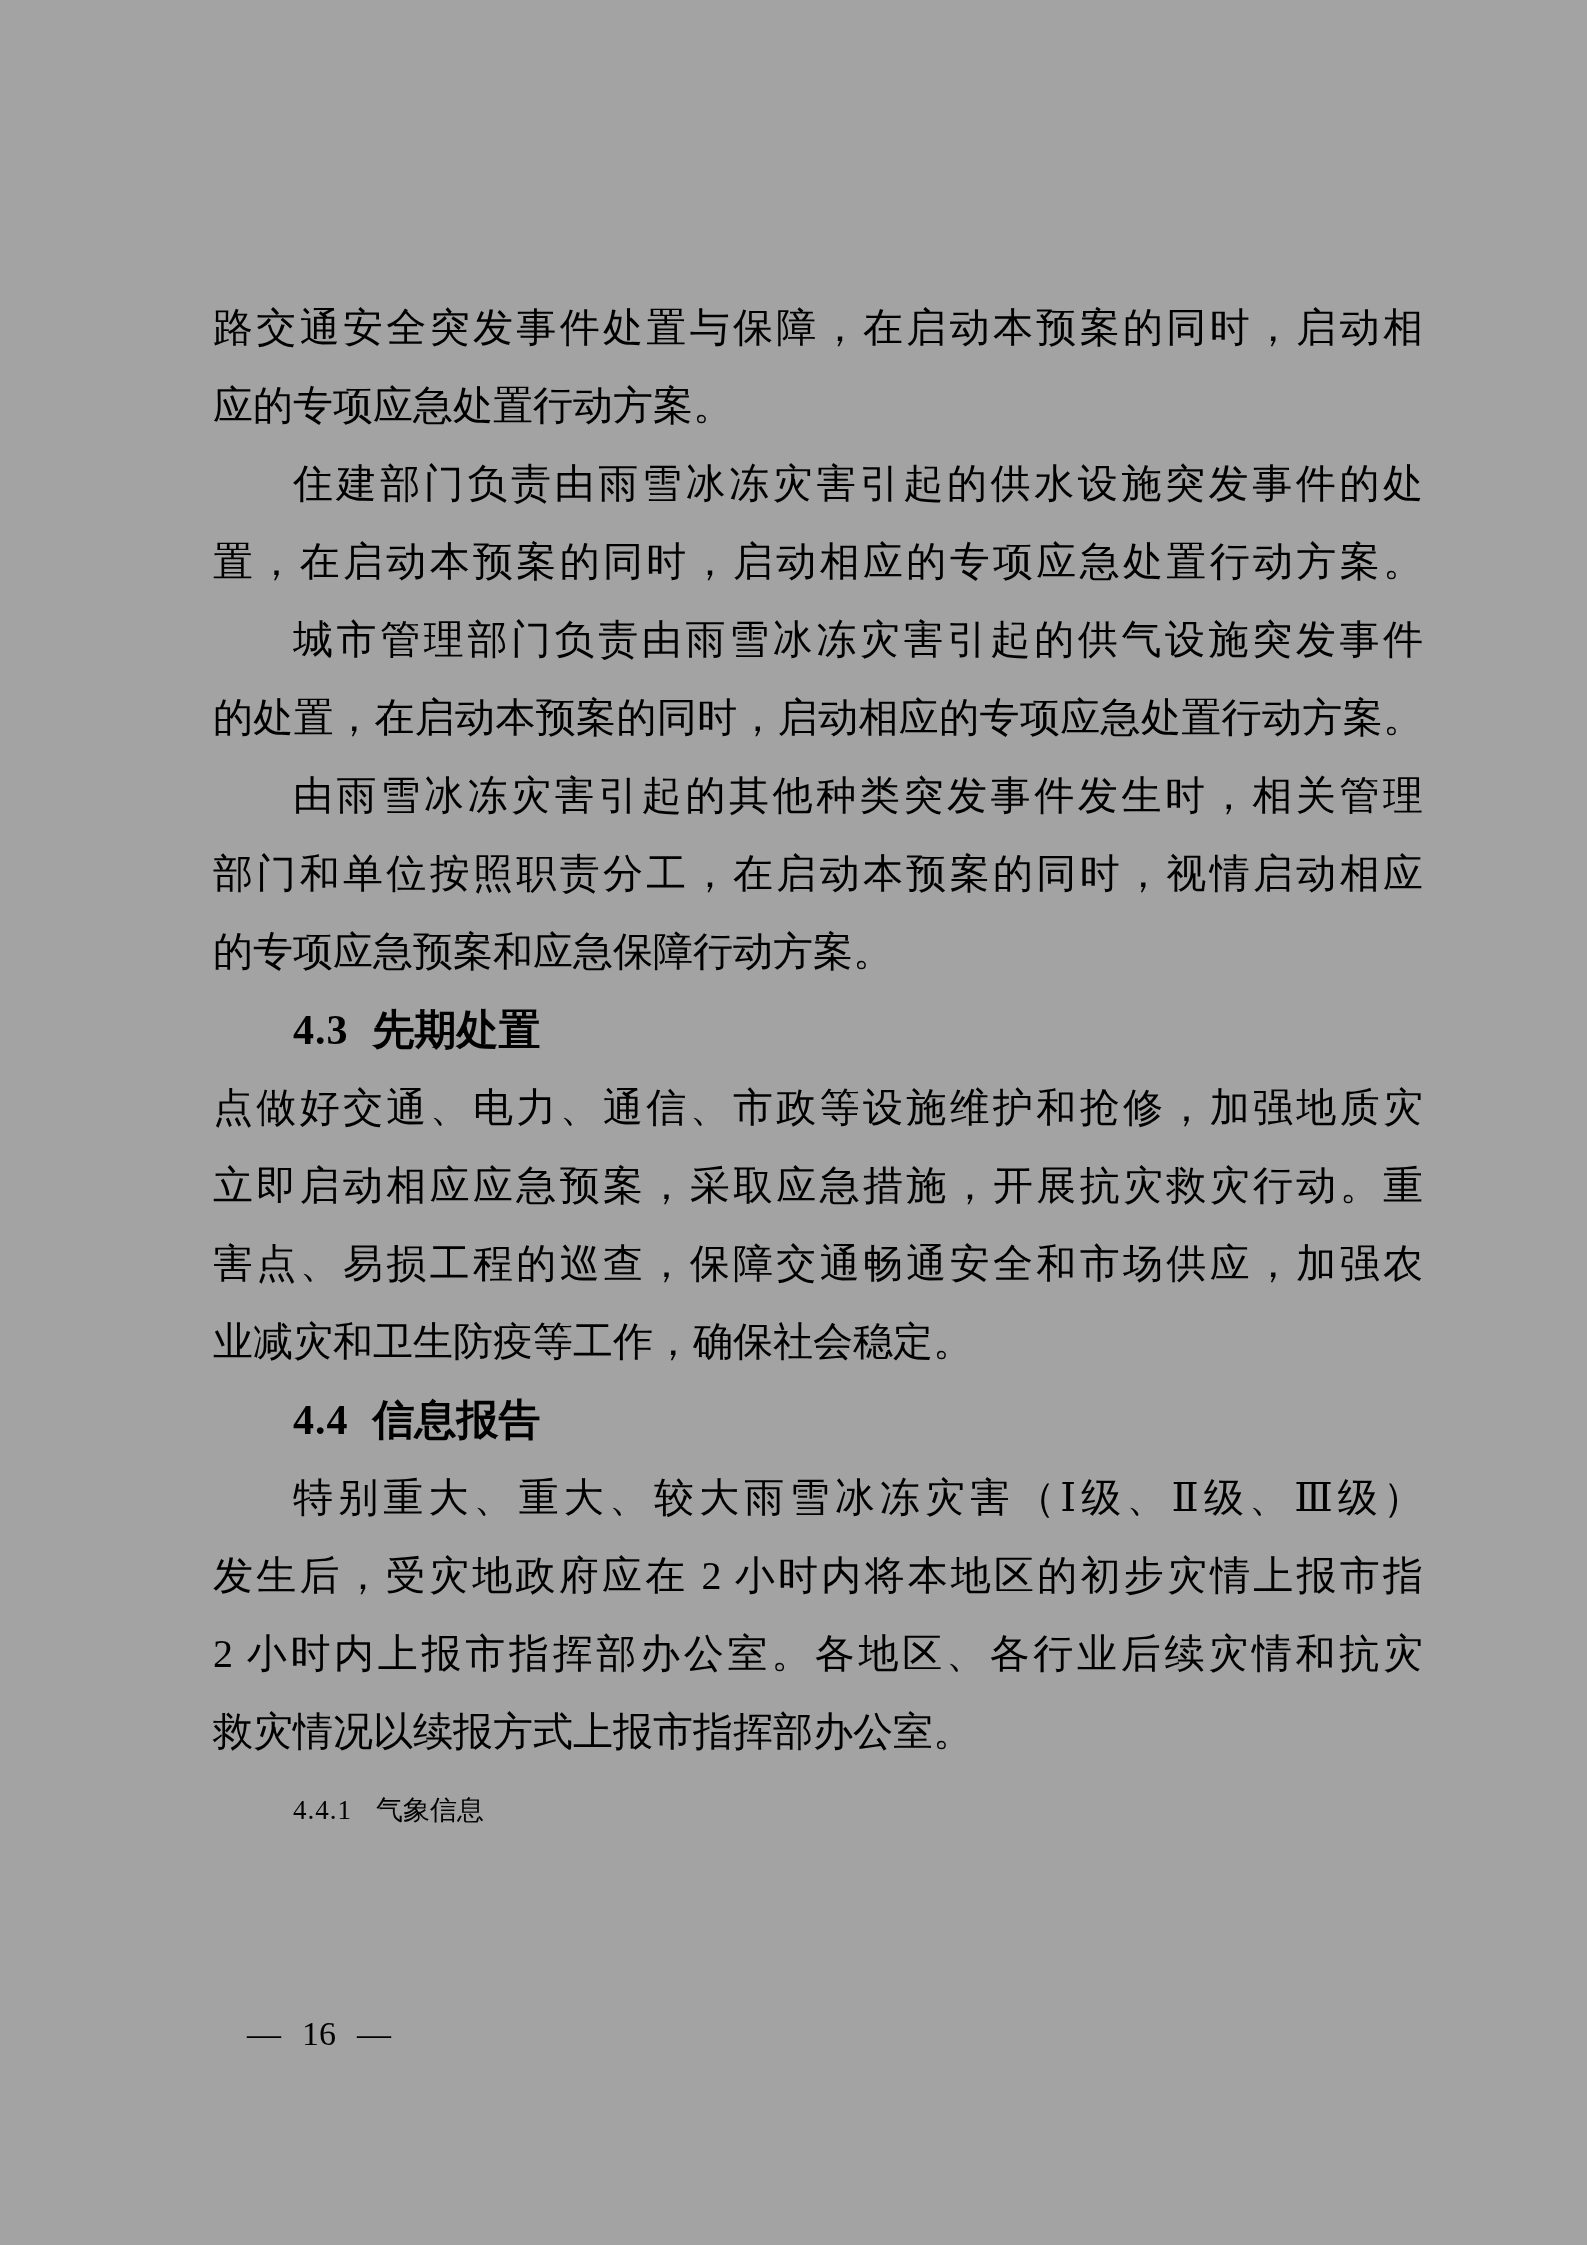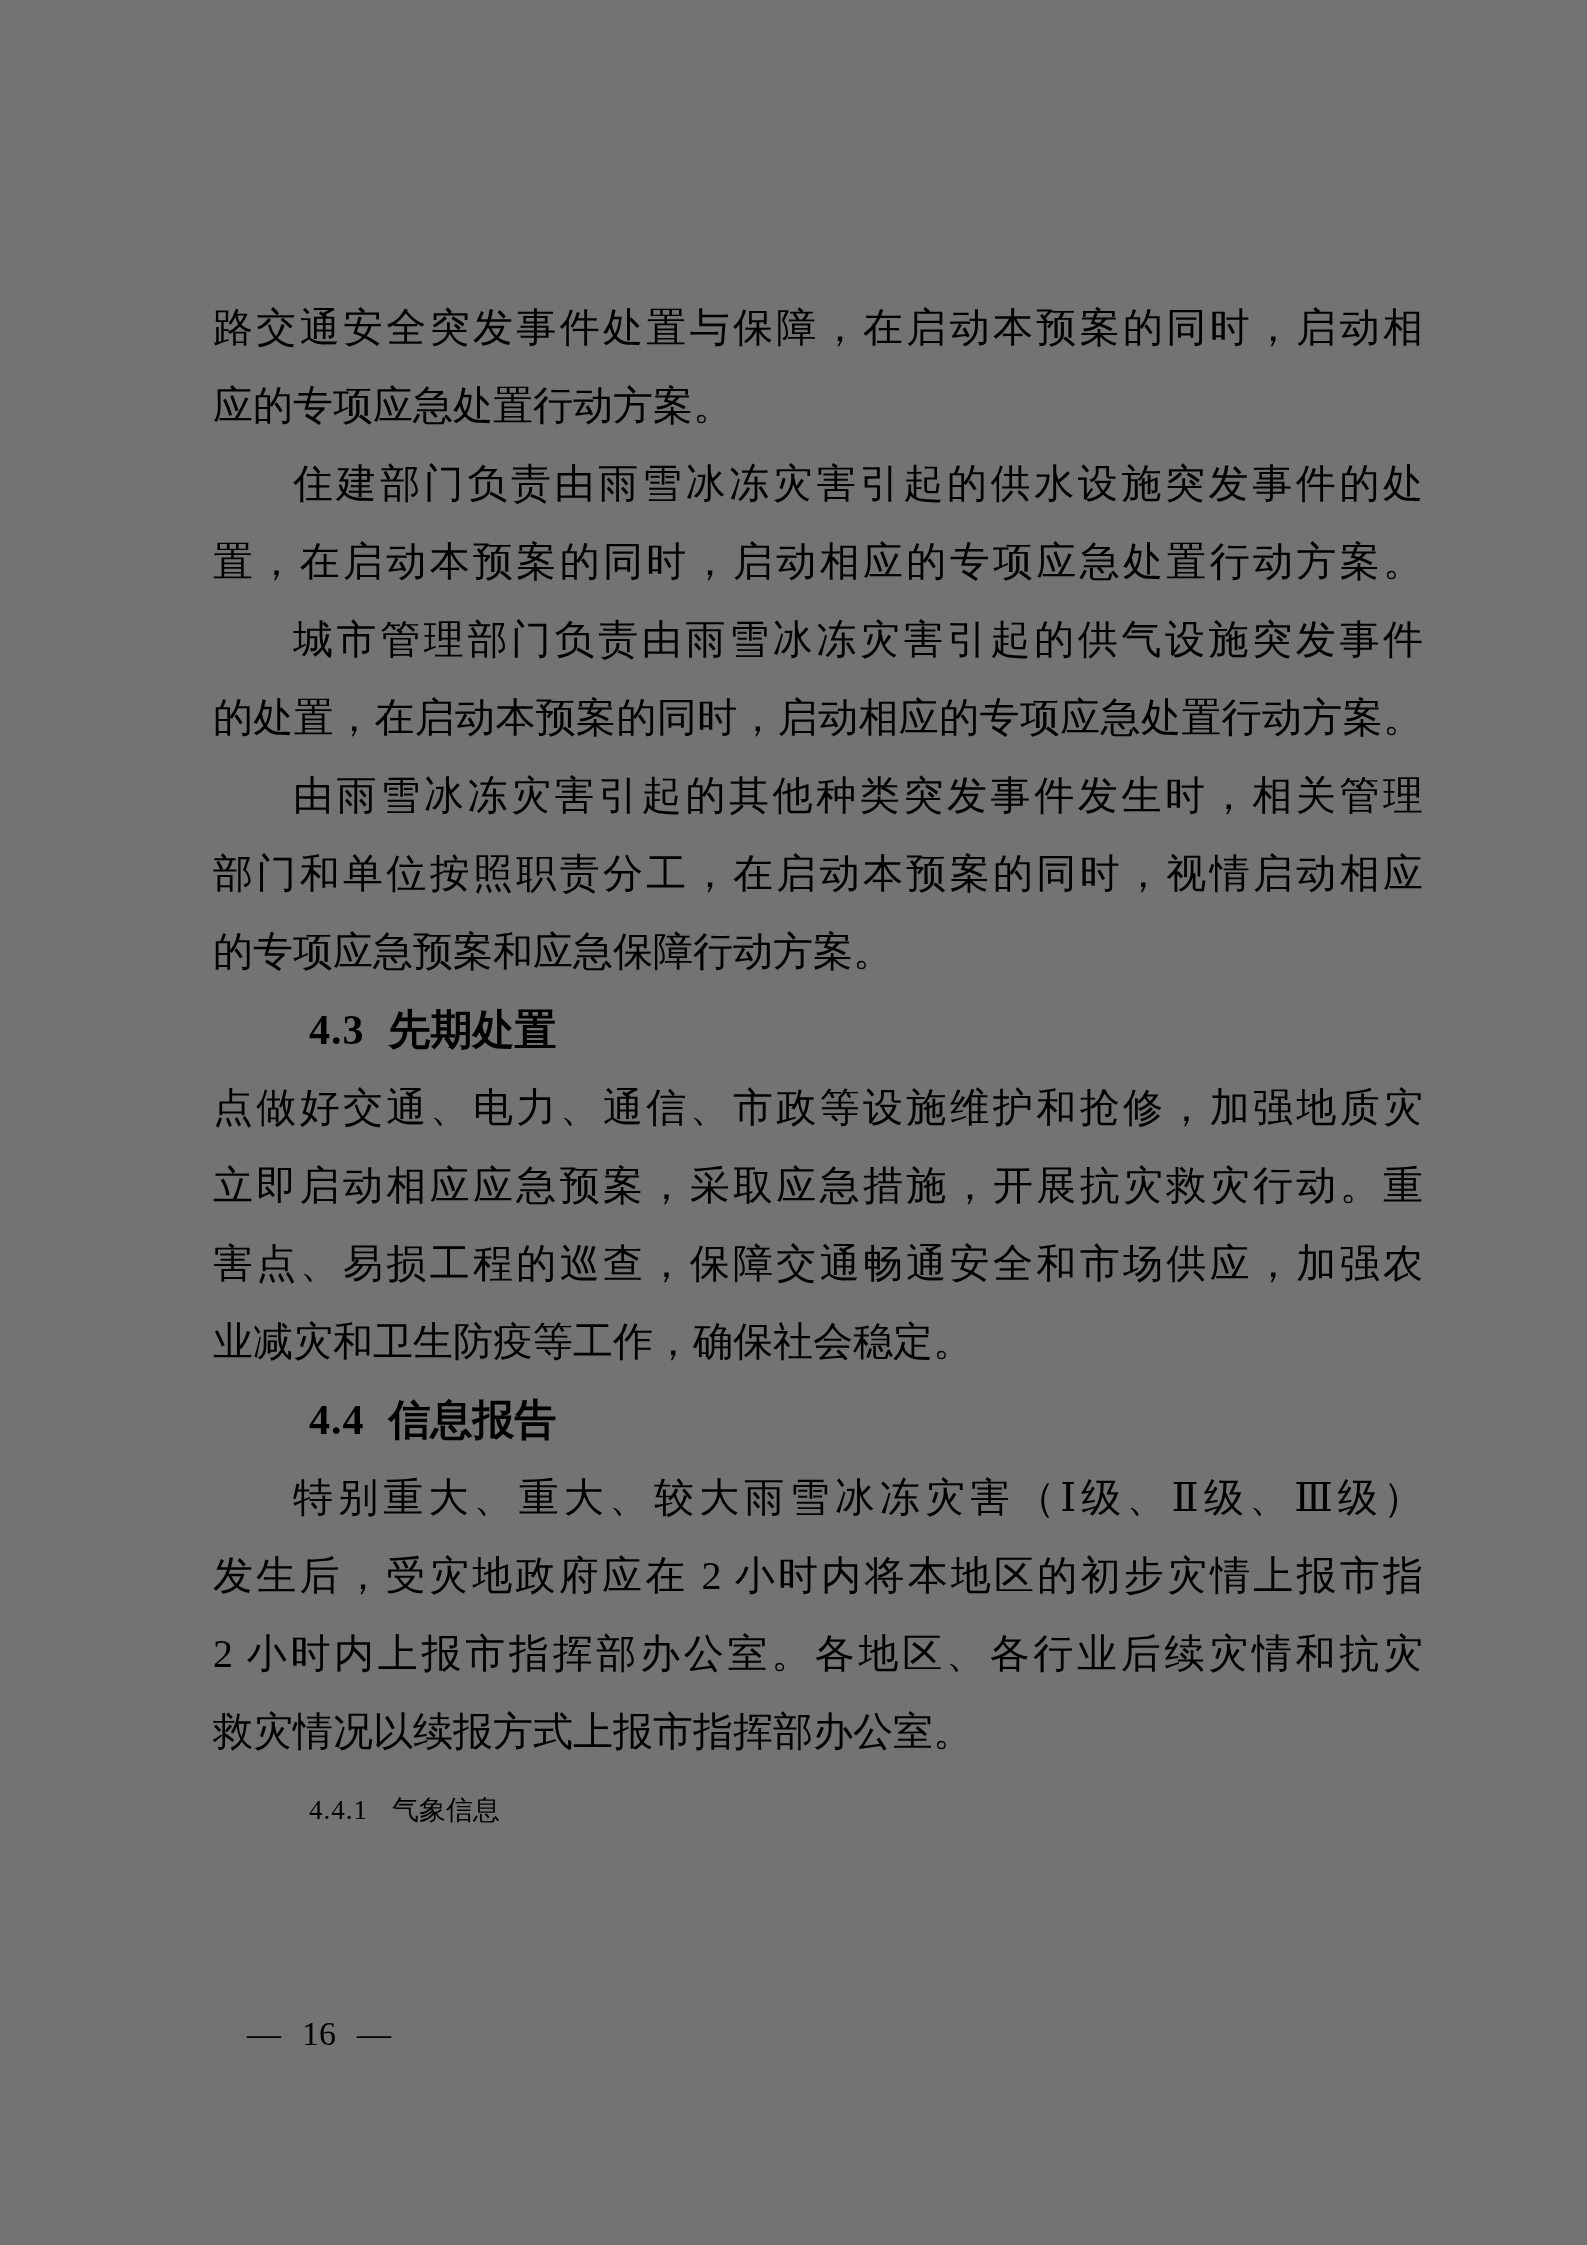--- a/index.html
+++ b/index.html
@@ -4,21 +4,21 @@
 <style>
   html, body {
     margin: 0;
     padding: 0;
     background: #e8e8e8;
   }
   .page {
     position: relative;
     width: 1587px;
     height: 2245px;
-    background: #737373;
+    background: #a3a3a3;
     margin: 0 auto;
     font-family: "Liberation Serif", "DejaVu Serif", serif;
     color: #000000;
     overflow: hidden;
   }
   .content {
     position: absolute;
     left: 213px;
     top: 289px;
     width: 1210px;
@@ -48,21 +48,20 @@
     font-weight: 700;
     font-size: 42px;
   }
   .line.h3 {
     font-weight: 400;
     font-size: 27px;
   }
   .hnum {
     margin-right: 24px;
     letter-spacing: 1px;
-    margin-left: 16px;
   }
   .footer {
     position: absolute;
     left: 247px;
     top: 2012px;
     display: flex;
     align-items: center;
     gap: 21px;
     font-size: 34px;
     line-height: 44px;

